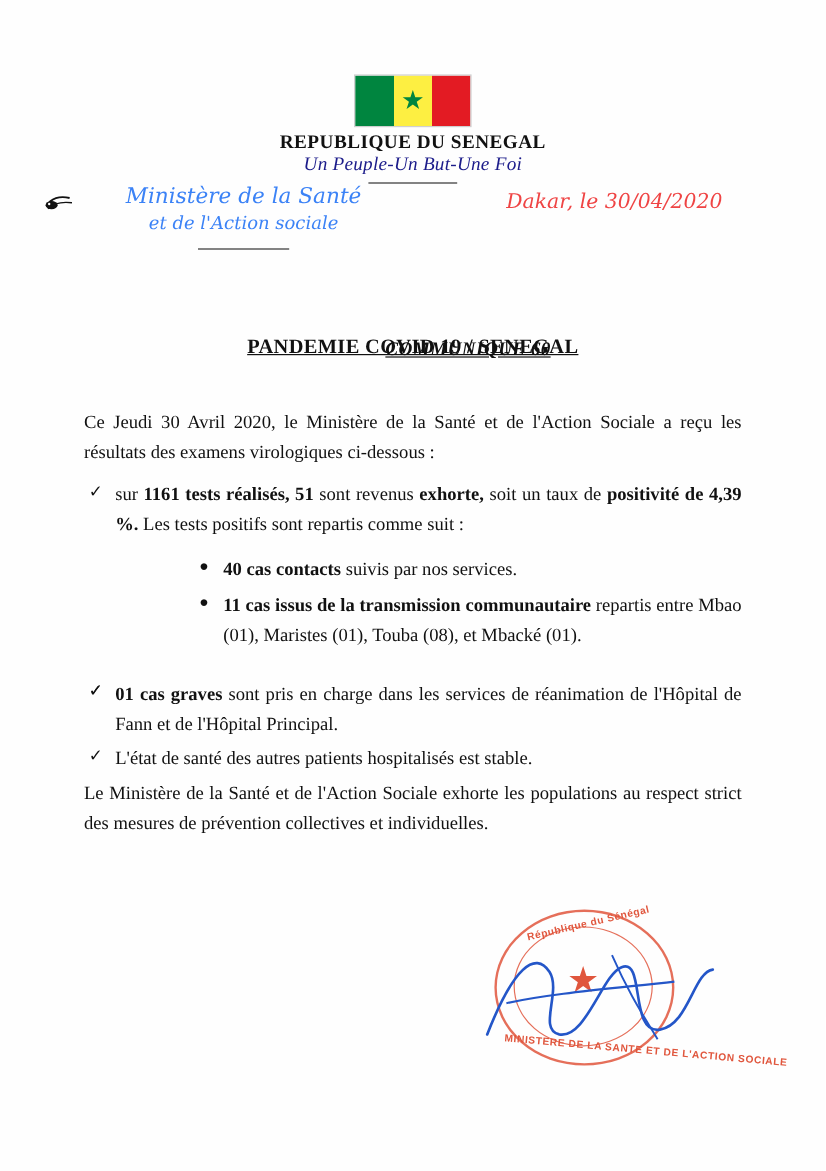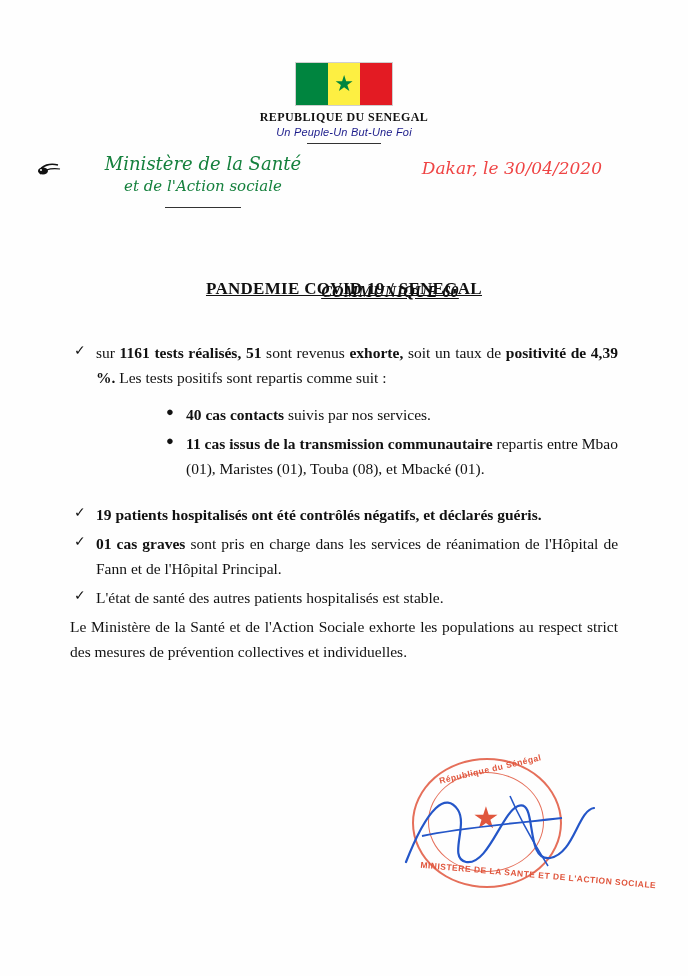--- a/index.html
+++ b/index.html
@@ -53,29 +53,29 @@
     top: 50%;
     transform: translate(-50%, -52%);
     color: #00853f;
     font-size: 22px;
     line-height: 1;
   }
   .rep-title {
     margin-top: 4px;
     font-family: "Liberation Serif", serif;
     font-weight: bold;
-    font-size: 12px;
+    font-size: 16px;
     letter-spacing: 0.4px;
     color: #111;
   }
   .motto {
     margin-top: 1px;
-    font-family: Liberation Sans, sans-serif;
+    font-family: Liberation Serif, serif;
     font-style: italic;
-    font-size: 11px;
+    font-size: 16px;
     color: #1b1b8a;
     letter-spacing: 0.2px;
   }
   .rule-short {
     width: 74px;
     height: 1px;
     background: #333;
     margin: 5px auto 0 auto;
   }
 
@@ -85,21 +85,21 @@
     left: 38px;
     top: 152px;
     width: 330px;
     text-align: center;
   }
   .ministry .line1,
   .ministry .line2 {
     font-family: "DejaVu Serif", serif;
     font-style: italic;
     font-size: 18px;
-    color: #15803d;
+    color: #3b82f6;
     line-height: 1.35;
   }
   .ministry .line2 {
     font-size: 15px;
   }
   .caduceus {
     position: absolute;
     left: -2px;
     top: 4px;
     width: 36px;
@@ -294,38 +294,39 @@
     <div class="line2">et de l'Action sociale</div>
     <div class="ministry-rule"></div>
   </div>
 
   <div class="date-line">Dakar, le 30/04/2020</div>
 
   <div class="doc-title">PANDEMIE COVID 19 / SENEGAL</div>
   <div class="doc-subtitle">COMMUNIQUE 60</div>
 
   <div class="body-text">
+    <p class="para">Ce Jeudi 30 Avril 2020, le Ministère de la Santé et de l'Action Sociale a reçu les résultats des examens virologiques ci-dessous :</p>
 
     <div class="list" id="list1">
         <div class="li"><span class="mk">✓</span><span class="txt"><span>sur </span><b>1161 tests réalisés, 51</b><span> sont revenus </span><b>exhorte,</b><span> soit un taux de </span><b>positivité de 4,39 %.</b><span> Les tests positifs sont repartis comme suit :</span></span></div>
       </div>
     <div class="gap-sm"></div>
     <div class="list" id="list-sub">
         <div class="li sub">
           <span class="mk">●</span>
           <span class="txt"><b>40 cas contacts</b><span> suivis par nos services.</span></span>
         </div>
         <div class="li sub">
           <span class="mk">●</span>
           <span class="txt"><b>11 cas issus de la transmission communautaire</b><span> repartis entre Mbao (01), Maristes (01), Touba (08), et Mbacké (01).</span></span>
         </div>
       </div>
     <div class="gap-md"></div>
     <div class="list" id="list2">
-        <div class="li"><span class="mk">✓</span><span class="txt"><b>19 patients hospitalisés ont été contrôlés négatifs, et déclarés guéris.</b></span></div>
+        <div class="li"><span class="mk">✓</span></div>
         <div class="li"><span class="mk">✓</span><span class="txt"><b>01 cas graves</b><span> sont pris en charge dans les services de réanimation de l'Hôpital de Fann et de l'Hôpital Principal.</span></span></div>
         <div class="li"><span class="mk">✓</span><span class="txt"><span>L'état de santé des autres patients hospitalisés est stable.</span></span></div>
       </div>
     <p class="para closing">Le Ministère de la Santé et de l'Action Sociale exhorte les populations au respect strict des mesures de prévention collectives et individuelles.</p>
   </div>
 
   <div class="stamp">
     <div class="stamp-ring"></div>
     <div class="stamp-ring inner"></div>
     <div class="stamp-text stamp-top">République du Sénégal</div>

